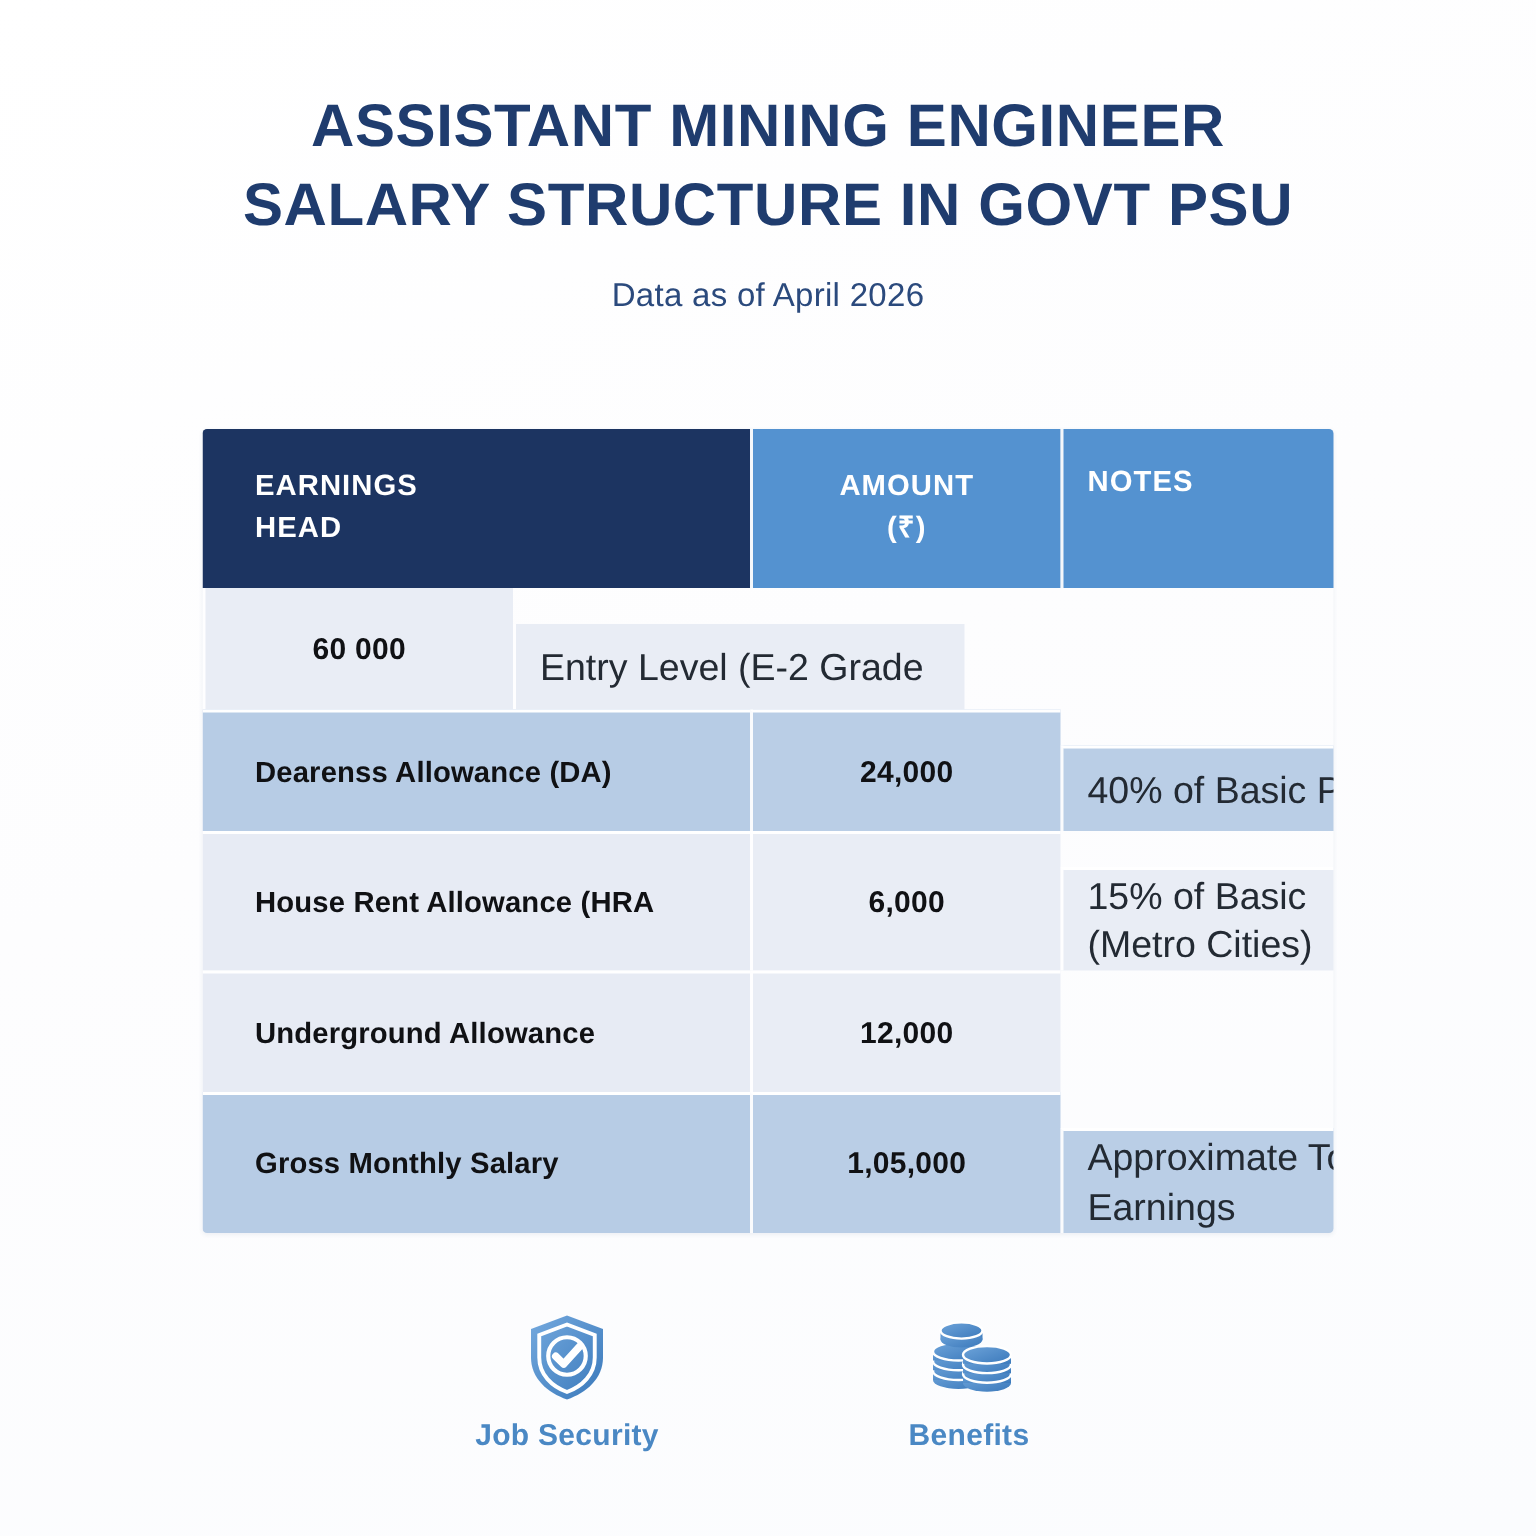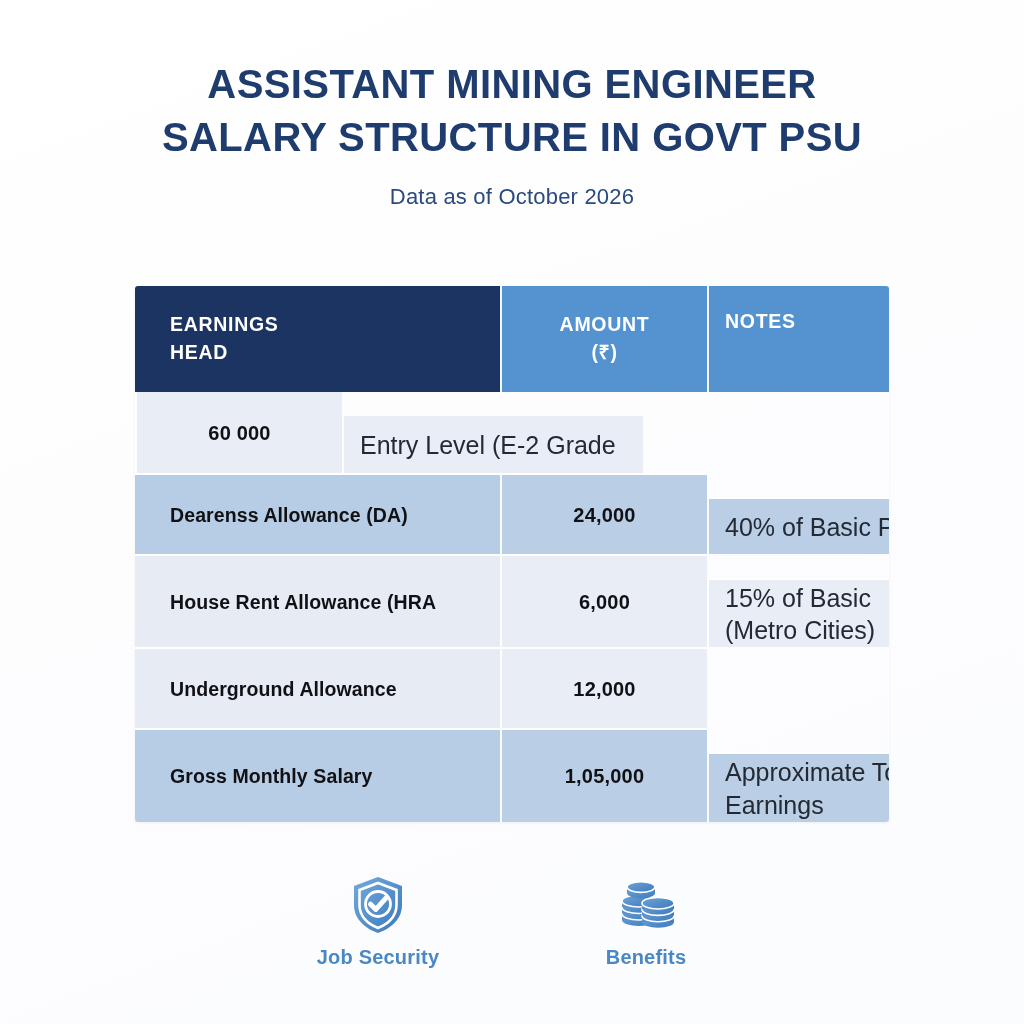--- a/index.html
+++ b/index.html
@@ -170,21 +170,21 @@
   }
 </style>
 </head>
 <body>
 
 <div class="page">
 
   <div class="title-block">
     <div class="title-line">ASSISTANT MINING ENGINEER</div>
     <div class="title-line">SALARY STRUCTURE IN GOVT PSU</div>
-    <div class="subtitle">Data as of October 2026</div>
+    <div class="subtitle">Data as of April 2026</div>
   </div>
 
   <div class="table-wrap">
 
     <div class="trow hrow">
       <div class="cell c-head">
         <span>EARNINGS</span>
         <span>HEAD</span>
       </div>
       <div class="cell c-amt">

